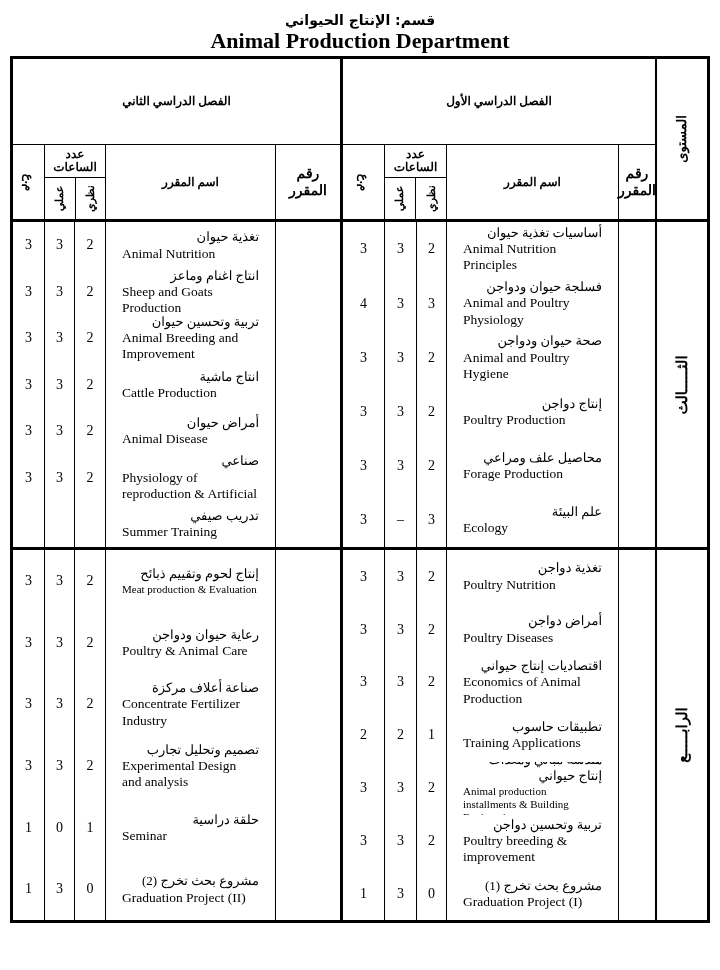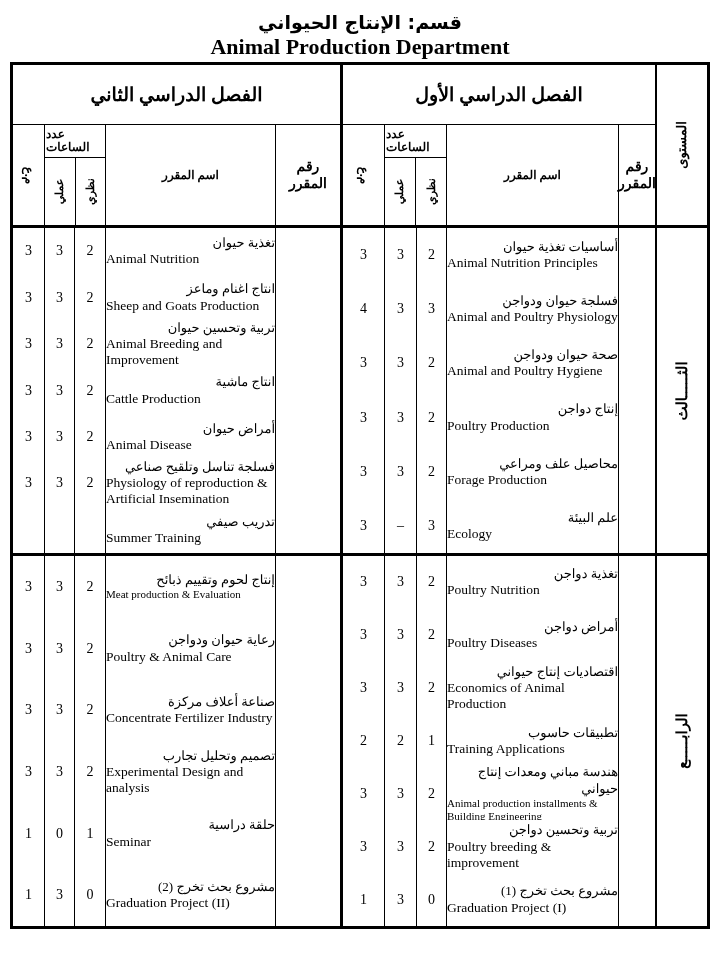--- a/index.html
+++ b/index.html
@@ -3,21 +3,21 @@
 <meta charset="utf-8">
 <style>
   html,body{margin:0;padding:0;background:#fff;}
   body{
     width:720px;height:970px;
     font-family:"Liberation Serif","DejaVu Serif",serif;
     color:#000;overflow:hidden;
   }
   .page{padding-top:12px;}
   .title-ar{
-    direction:rtl;text-align:center;font-weight:bold;font-size:19px;
+    direction:rtl;text-align:center;font-weight:bold;font-size:14px;
     font-family:"DejaVu Sans","Liberation Sans",sans-serif;line-height:1.15;
   }
   .title-en{
     text-align:center;font-weight:bold;font-size:22px;
     margin-top:1px;line-height:1.1;
   }
   .dept-table{
     width:700px;margin:3px auto 0;border:3px solid #000;direction:rtl;
     box-sizing:border-box;
   }
@@ -29,51 +29,51 @@
   .level-col{
     width:52px;box-sizing:border-box;border-left:2px solid #000;
     display:flex;align-items:center;justify-content:center;flex:none;
   }
   
   .sem-block{box-sizing:border-box;flex:none;display:flex;flex-direction:column;}
   .s1{width:315px;border-left:3px solid #000;}
   .s2{width:327px;}
   
   .sem-title{
-    height:60px;display:flex;align-items:center;justify-content:center;
-    font-weight:bold;font-size:19px;border-bottom:1px solid #000;box-sizing:border-box;
+    height:86px;display:flex;align-items:center;justify-content:center;
+    font-weight:bold;font-size:12px;border-bottom:1px solid #000;box-sizing:border-box;
   }
   .subhead{display:flex;direction:rtl;flex:1;}
   .subhead>div{box-sizing:border-box;border-left:1px solid #000;}
   .subhead>div:last-child{border-left:none;}
   .h-no{display:flex;align-items:center;justify-content:center;text-align:center;
     font-weight:bold;font-size:14px;line-height:1.25;padding:0 8px;}
   .h-name{display:flex;align-items:center;justify-content:center;
     font-weight:bold;font-size:12px;}
   .hours-group{display:flex;flex-direction:column;}
   .hours-label{
     height:33px;border-bottom:1px solid #000;display:flex;align-items:center;
-    justify-content:center;text-align:left;font-weight:bold;font-size:12px;
+    justify-content:center;text-align:center;font-weight:bold;font-size:12px;
     line-height:1.1;box-sizing:border-box;padding:0 1px;
   }
   .hours-cols{display:flex;direction:rtl;flex:1;}
   .hours-cols>div{flex:1;display:flex;align-items:center;justify-content:center;box-sizing:border-box;}
   .hours-cols>div:first-child{border-left:1px solid #000;}
   .h-cr{display:flex;align-items:center;justify-content:center;}
   .vr{transform:rotate(-90deg);white-space:nowrap;font-weight:bold;}
   .vr90{transform:rotate(90deg);white-space:nowrap;font-weight:bold;}
   .lvl-head{font-size:13px;}
   .lvl-name{font-size:15px;}
   .subcol-lbl{font-size:11px;}
   .cr-lbl{font-size:12px;}
   
   .course-row{display:flex;direction:rtl;flex:1 1 0;overflow:hidden;}
   .course-row .cell{box-sizing:border-box;border-left:1px solid #000;}
   .course-row .cell:last-child{border-left:none;}
-  .c-name{display:flex;flex-direction:column;justify-content:center;padding:1px 0;}
+  .c-name{display:flex;flex-direction:column;justify-content:center;padding:1px 16px;}
   .ar{font-size:13px;text-align:right;direction:rtl;line-height:1.25;}
   .en{font-size:13.5px;direction:ltr;line-height:1.2;}
   .en.small{font-size:11px;}
   .c-num{display:flex;align-items:center;justify-content:center;font-size:14px;}
   
   .s1 .c-no,.s1 .h-no{width:37px;}
   .s1 .c-name,.s1 .h-name{width:172px;}
   .s1 .c-th{width:30px;}
   .s1 .c-pr{width:32px;}
   .s1 .c-cr,.s1 .h-cr{width:41px;}

